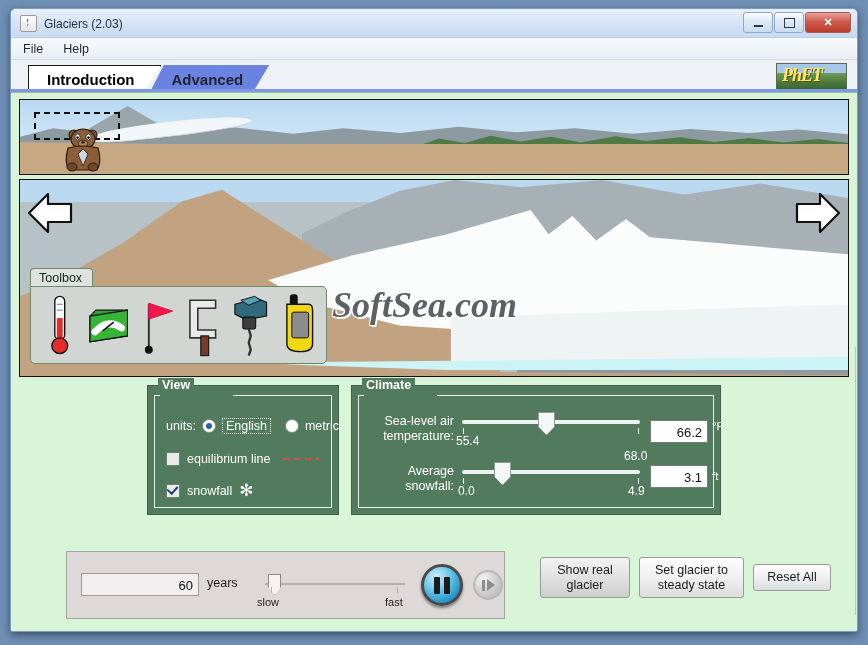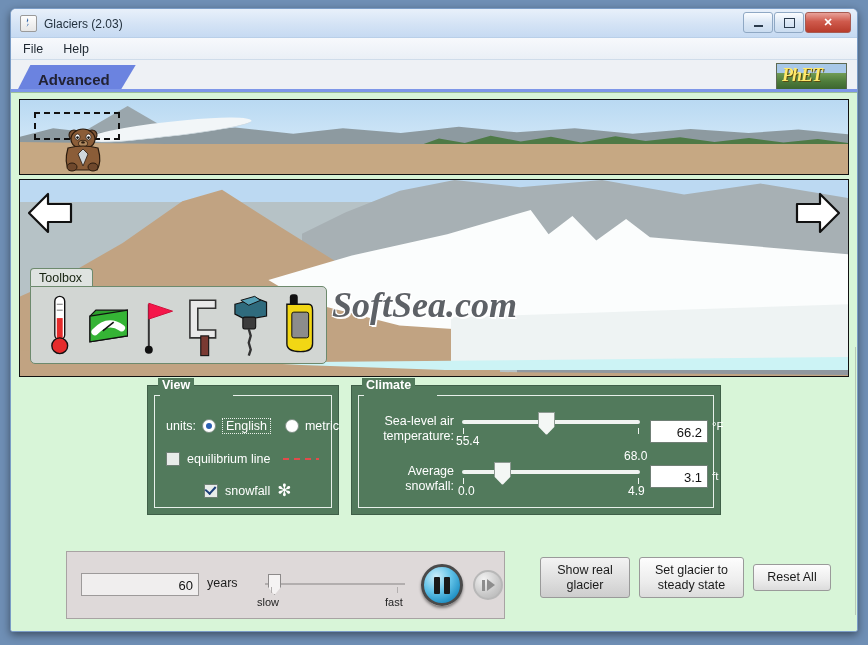--- a/index.html
+++ b/index.html
@@ -118,21 +118,21 @@
   .ginner{position:absolute;left:6px;right:6px;top:9px;bottom:6px;border:1px solid #e8f0ea;
        border-top:none;pointer-events:none;}
   .ginner:before{content:"";position:absolute;left:0;top:0;width:5px;height:1px;background:#e8f0ea;}
   .ginner:after{content:"";position:absolute;right:0;top:0;width:calc(100% - 78px);height:1px;background:#e8f0ea;}
 
   #viewPanel{width:190px;height:128px;}
   #climatePanel{width:368px;height:128px;}
   .vrow{display:flex;align-items:center;font-size:12.5px;color:#fff;}
   #vr1{position:absolute;left:18px;top:32px;gap:6px;}
   #vr2{position:absolute;left:18px;top:66px;gap:7px;}
-  #vr3{position:absolute;left:18px;top:98px;gap:7px;margin-left:38px;}
+  #vr3{position:absolute;left:18px;top:98px;gap:7px;}
   .radio{width:12px;height:12px;border-radius:50%;background:#fff;border:1px solid #7d8f84;
        display:inline-block;position:relative;}
   .radio.on:after{content:"";position:absolute;left:3px;top:3px;width:6px;height:6px;
        border-radius:50%;background:#2a5fb0;}
   .focusbox{border:1px dotted #e9efea;padding:0 3px;}
   .cbx{width:12px;height:12px;background:#e8ece9;border:1px solid #6e7f74;display:inline-block;
        position:relative;}
   .cbx.on:after{content:"";position:absolute;left:2px;top:-1px;width:5px;height:8px;
        border:solid #1d3f7a;border-width:0 2px 2px 0;transform:rotate(42deg);}
   .dashline{width:36px;height:2px;
@@ -207,20 +207,21 @@
     </div>
   </div>
 
   <div id="menubar">
     <span class="menuitem">File</span>
     <span class="menuitem">Help</span>
   </div>
 
   <div id="tabstrip">
     <div id="tabs">
+      <div class="tab sel">Introduction</div>
       <div class="tab unsel">Advanced</div>
     </div>
     <div id="phet">
       <span>PhET</span>
     </div>
     <div id="tabline"></div>
   </div>
 
   <div id="app">
 

